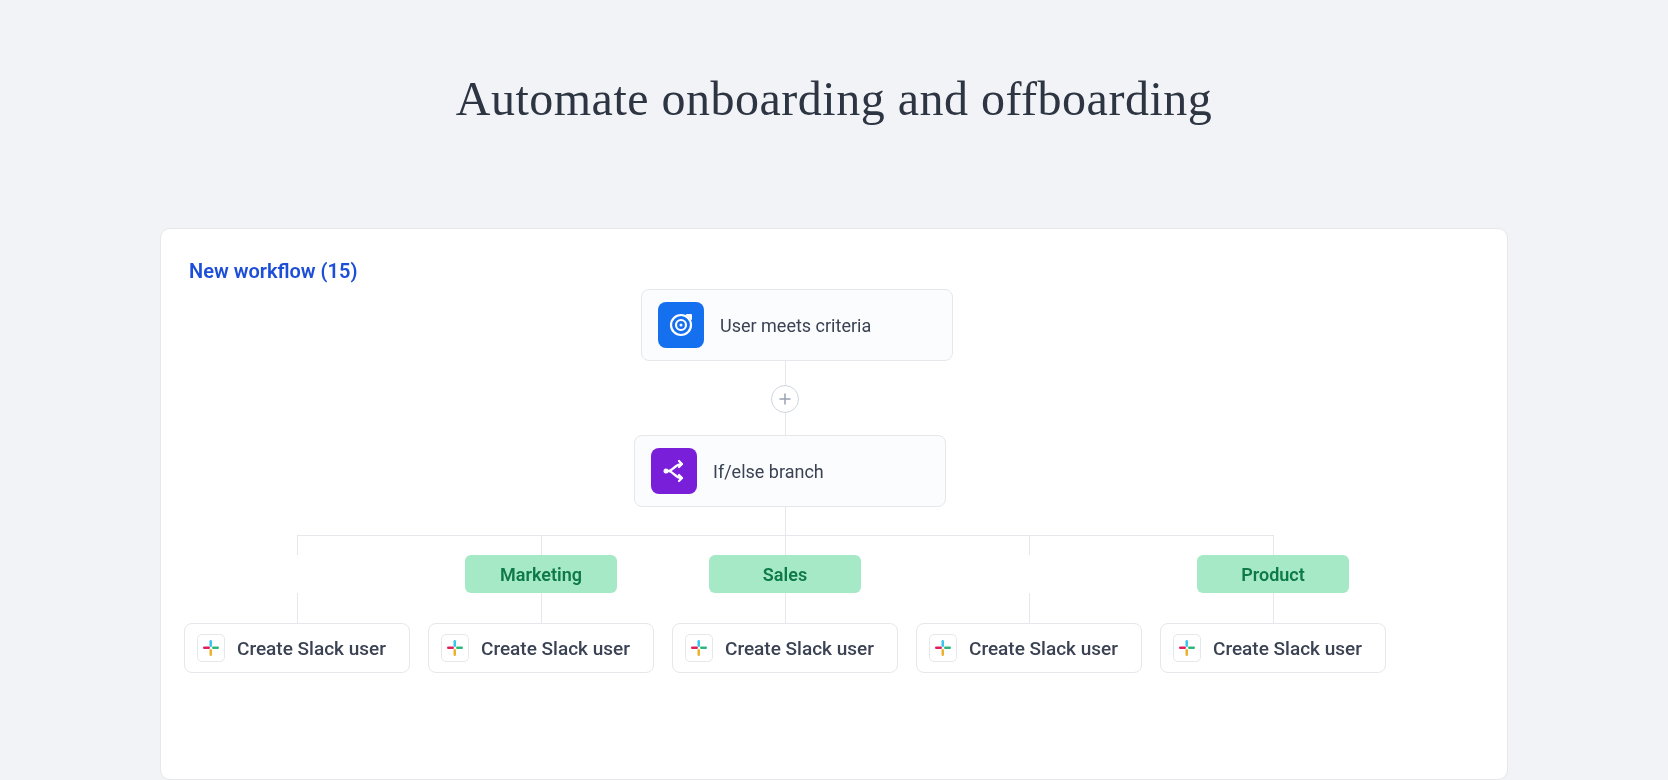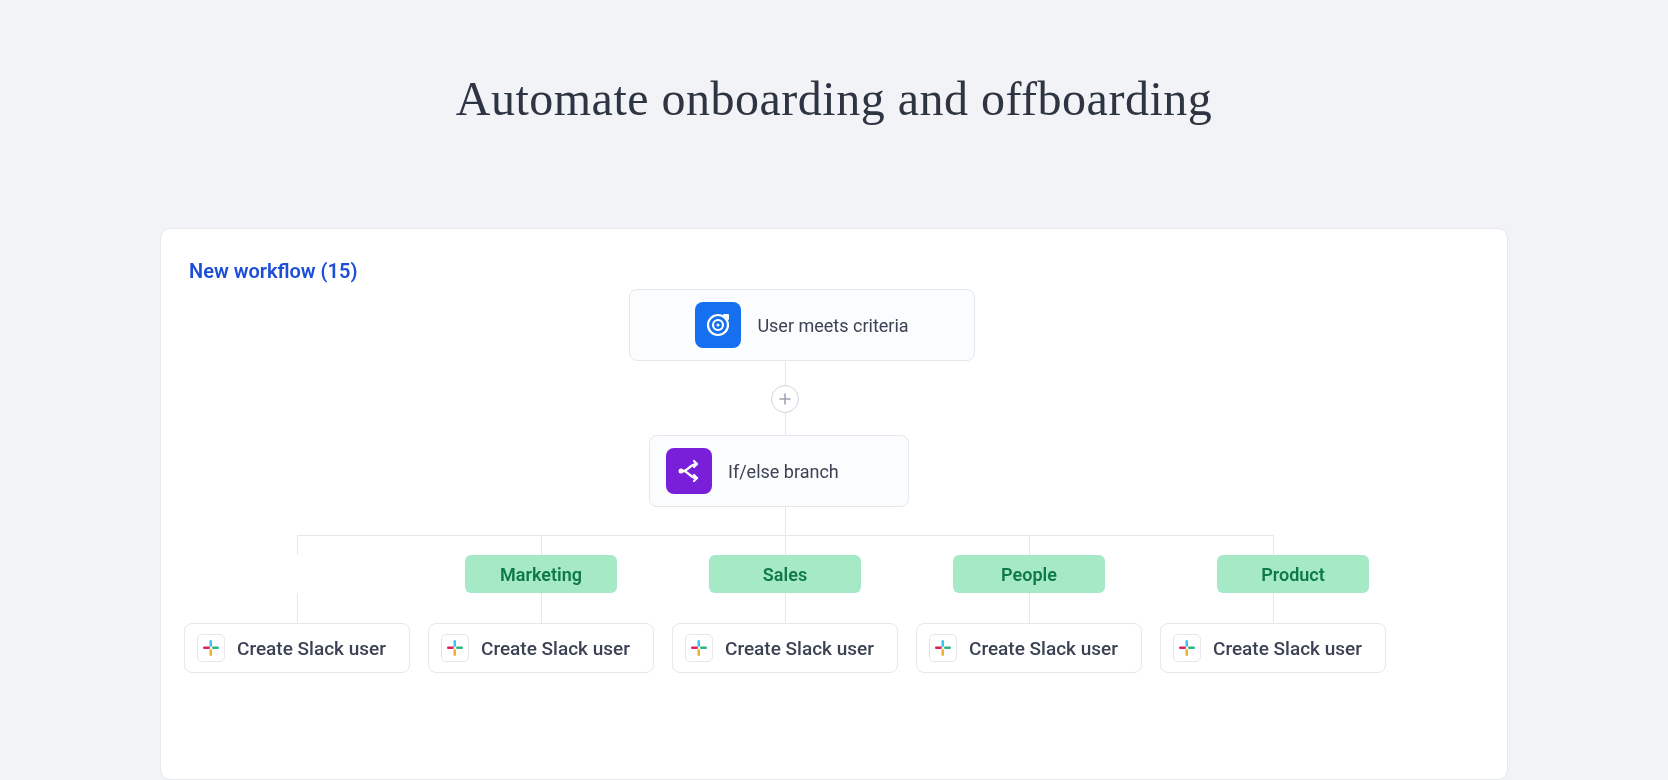--- a/index.html
+++ b/index.html
@@ -148,61 +148,58 @@
     <div class="connector" style="left:624px; top:306px; width:1px; height:20px;"></div>
     <div class="connector" style="left:868px; top:306px; width:1px; height:20px;"></div>
     <div class="connector" style="left:1112px; top:306px; width:1px; height:20px;"></div>
 
     <div class="connector" style="left:136px; top:364px; width:1px; height:30px;"></div>
     <div class="connector" style="left:380px; top:364px; width:1px; height:30px;"></div>
     <div class="connector" style="left:624px; top:364px; width:1px; height:30px;"></div>
     <div class="connector" style="left:868px; top:364px; width:1px; height:30px;"></div>
     <div class="connector" style="left:1112px; top:364px; width:1px; height:30px;"></div>
 
-    <div class="node" style="left:468px; top:60px; width:346px;justify-content:center;">
+    <div class="node" style="left:480px; top:60px; width:312px;">
       <div class="icon-box blue">
         <svg width="28" height="28" viewBox="0 0 28 28" fill="none">
           <circle cx="14" cy="14" r="10" stroke="#fff" stroke-width="2.2"></circle>
           <circle cx="14" cy="14" r="5" stroke="#fff" stroke-width="2.2"></circle>
           <circle cx="14" cy="14" r="1.5" fill="#fff"></circle>
           <path d="M21 7 L24 4 M24 4 L24 8 M24 4 L20 4" stroke="#fff" stroke-width="2" stroke-linecap="round"></path>
         </svg>
       </div>
       <span class="label">User meets criteria</span>
     </div>
 
     <div class="plus-circle" style="left:610px; top:156px;">
       <svg width="12" height="12" viewBox="0 0 12 12">
           <path d="M6 1v10M1 6h10" stroke="#98A2B3" stroke-width="1.5" stroke-linecap="round"></path>
         </svg>
     </div>
 
-    <div class="node" style="left:488px; top:206px; width:260px;">
+    <div class="node" style="left:473px; top:206px; width:312px;">
       <div class="icon-box purple">
         <svg width="28" height="28" viewBox="0 0 28 28" fill="none">
           <circle cx="6" cy="14" r="2.5" fill="#fff"></circle>
           <path d="M8 14 C14 14 14 7 22 7" stroke="#fff" stroke-width="2.2" fill="none" stroke-linecap="round"></path>
           <path d="M8 14 C14 14 14 21 22 21" stroke="#fff" stroke-width="2.2" fill="none" stroke-linecap="round"></path>
           <path d="M19 4 L22 7 L19 10" stroke="#fff" stroke-width="2.2" fill="none" stroke-linecap="round" stroke-linejoin="round"></path>
           <path d="M19 18 L22 21 L19 24" stroke="#fff" stroke-width="2.2" fill="none" stroke-linecap="round" stroke-linejoin="round"></path>
         </svg>
       </div>
       <span class="label">If/else branch</span>
     </div>
 
     <div class="branch-pill" style="left:548px; top:326px;">
       <span>Sales</span>
     </div>
     <div class="branch-pill" style="left:304px; top:326px;">
       <span>Marketing</span>
     </div>
-    <div class="branch-pill" style="left:792px; top:326px;">
-      <span>People</span>
-    </div>
-    <div class="branch-pill" style="left:1036px; top:326px;margin-left:20px;">
+    <div class="branch-pill" style="left:1036px; top:326px;">
       <span>Product</span>
     </div>
 
     <div class="action-node" style="left:23px; top:394px;">
       <div class="slack-icon">
         <svg width="16" height="16" viewBox="0 0 16 16">
           <rect x="6.5" y="0" width="2.5" height="7" rx="1.25" fill="#36C5F0"></rect>
           <rect x="9" y="6.5" width="7" height="2.5" rx="1.25" fill="#2EB67D"></rect>
           <rect x="6.5" y="9" width="2.5" height="7" rx="1.25" fill="#ECB22E"></rect>
           <rect x="0" y="6.5" width="7" height="2.5" rx="1.25" fill="#E01E5A"></rect>

